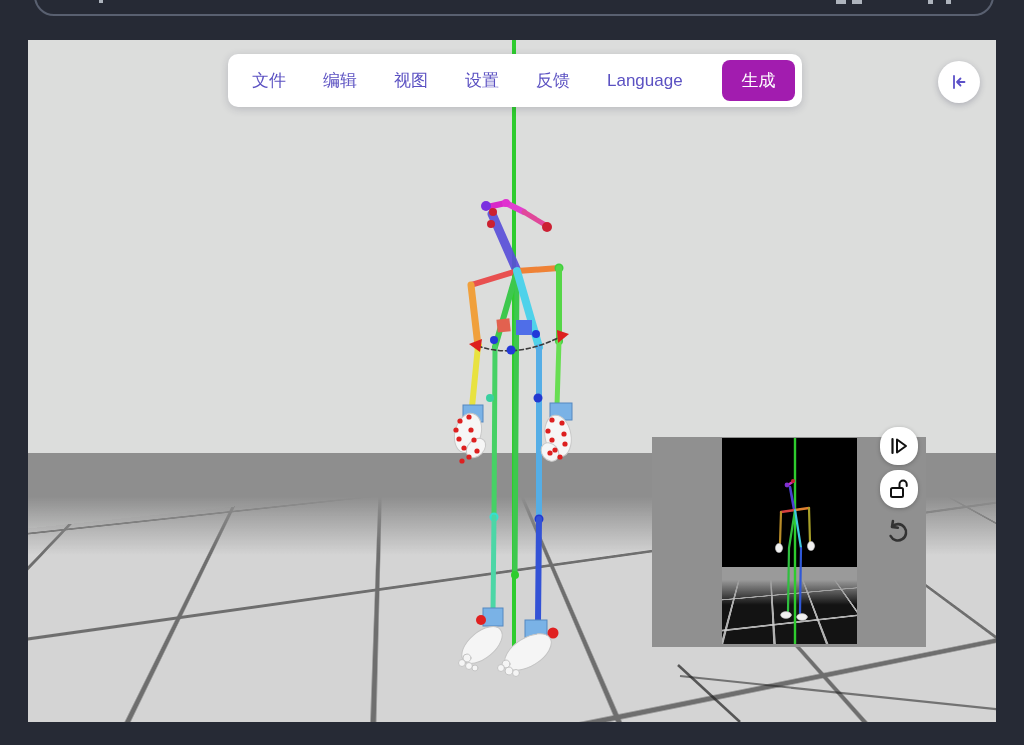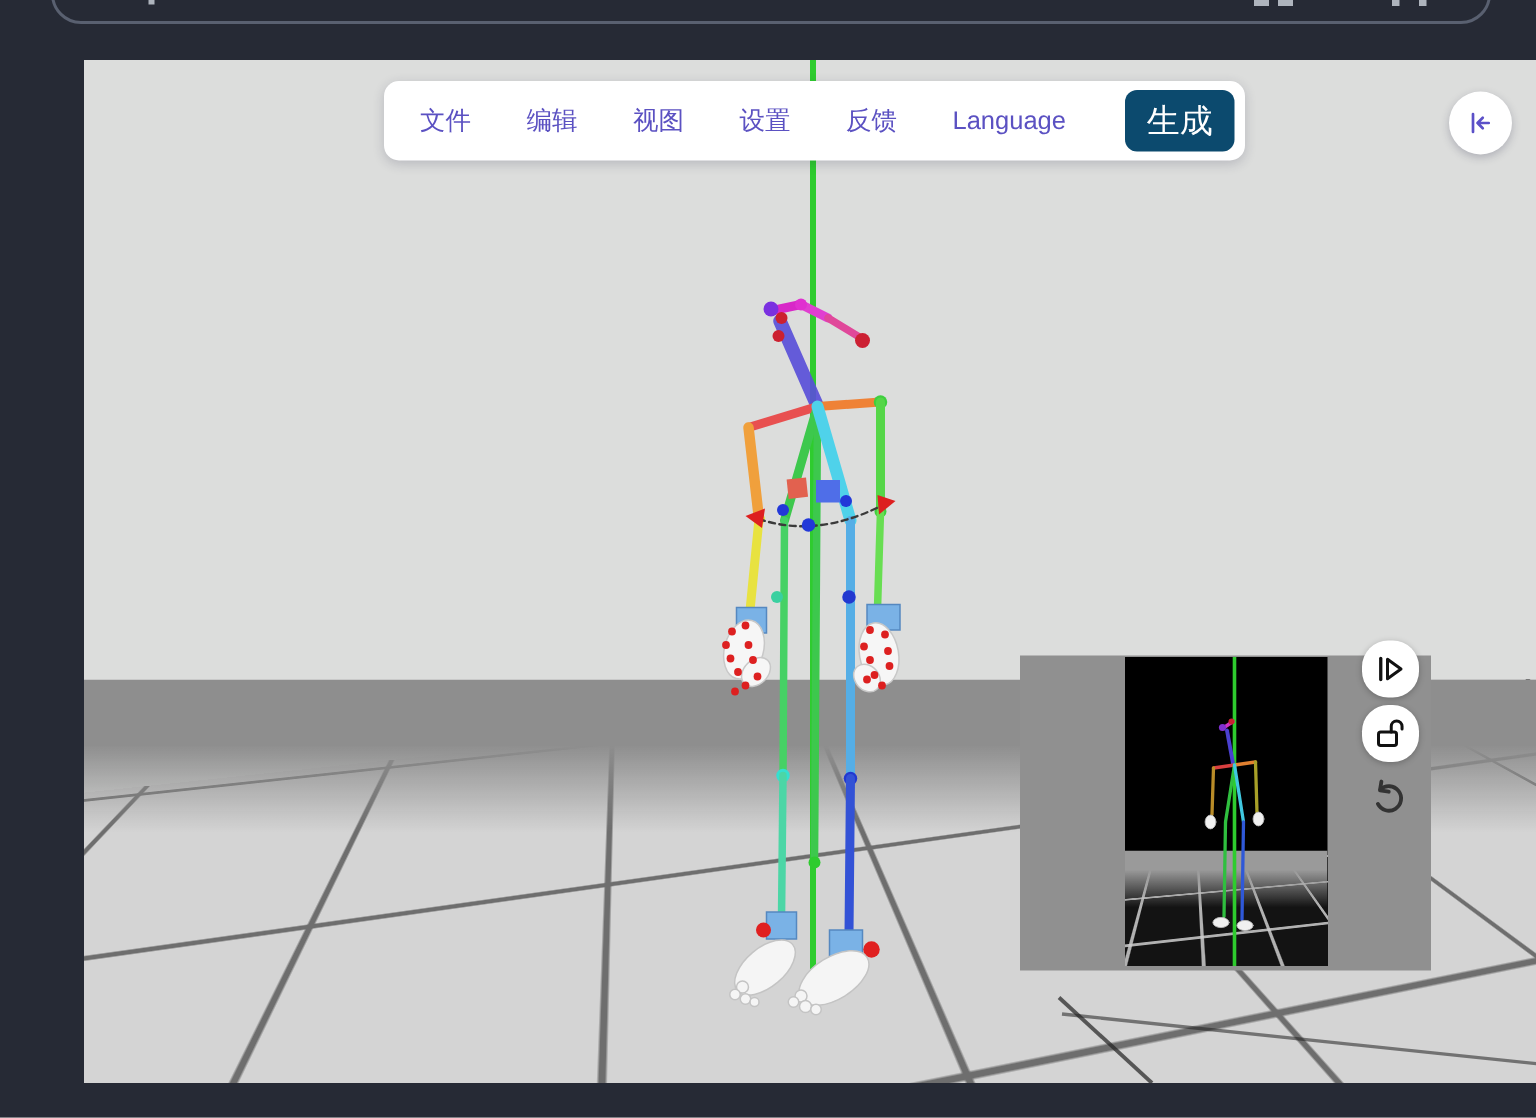--- a/index.html
+++ b/index.html
@@ -12,21 +12,21 @@
   
   .addr-bar{
     position:absolute;left:34px;top:-28px;width:956px;height:40px;
     border:2px solid #596070;border-radius:20px;background:#262a35;
   }
   .addr-frag{position:absolute;background:#c7ccd5;opacity:.85;}
 
   
   .viewport{
     position:absolute;left:28px;top:40px;width:968px;height:682px;
-    background:#dcdddc;overflow:hidden;margin-left:28px;
+    background:#dcdddc;overflow:hidden;
   }
   .floor-wrap{position:absolute;left:0;top:413px;width:968px;height:269px;overflow:hidden;}
   .floor-plane{
     position:absolute;left:50%;top:24px;width:2600px;height:1700px;margin-left:-1300px;
     transform-origin:50% 0;
     transform:perspective(500px) rotateX(60deg) rotateZ(-12deg);
     background-color:#d4d4d4;
     background-image:
       repeating-linear-gradient(0deg,#6e6e6e 0 3px,transparent 3px 130px),
       repeating-linear-gradient(90deg,#6e6e6e 0 3px,transparent 3px 130px);
@@ -44,21 +44,21 @@
     box-shadow:0 2px 8px rgba(40,40,70,.20);
     display:flex;align-items:center;gap:37px;
     padding:0 7px 0 24px;box-sizing:border-box;
   }
   .menu-item{
     color:#5b51c2;font-size:17px;cursor:pointer;white-space:nowrap;flex:0 0 auto;
   }
   .generate-btn{
     margin-left:auto;flex:0 0 auto;
     width:73px;height:41px;border:none;border-radius:8px;
-    background:#0c4a6e;color:#ffffff;font-size:22px;
+    background:#a21caf;color:#ffffff;font-size:17px;
     font-family:inherit;cursor:pointer;
     display:flex;align-items:center;justify-content:center;
   }
 
   
   .collapse-btn{
     position:absolute;left:910px;top:21px;width:42px;height:42px;border-radius:50%;
     background:#ffffff;box-shadow:0 2px 6px rgba(40,40,70,.25);
     display:flex;align-items:center;justify-content:center;cursor:pointer;
   }

